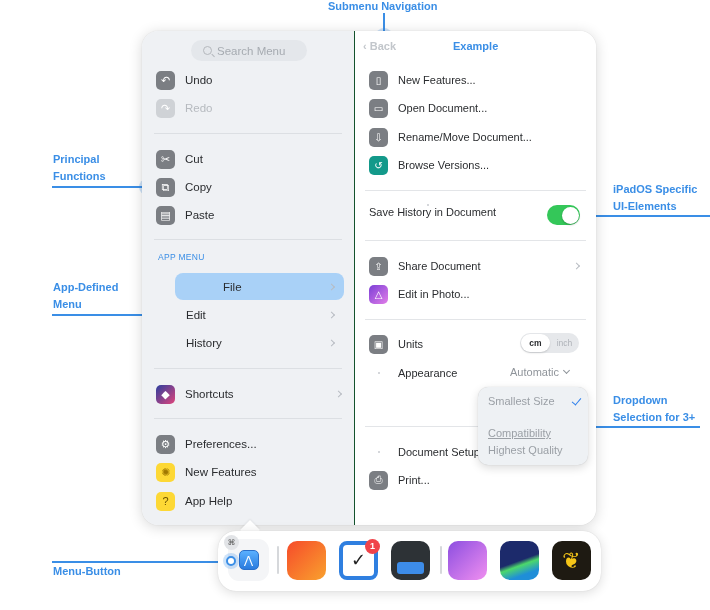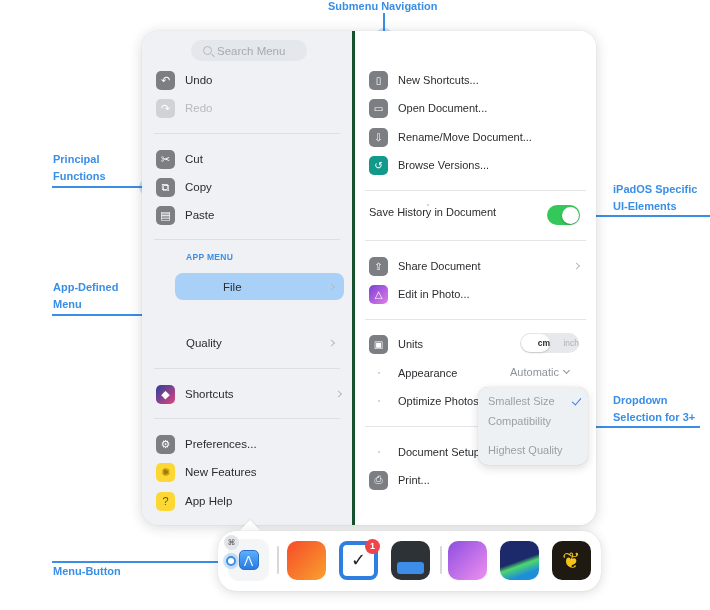--- a/index.html
+++ b/index.html
@@ -8,21 +8,21 @@
     font-family: "Liberation Sans", "DejaVu Sans", sans-serif; overflow: hidden;
   }
   .menu {
     position: absolute; left: 142px; top: 31px; width: 454px; height: 494px;
     border-radius: 16px; background: #ffffff;
     box-shadow: 0 2px 14px rgba(0,0,0,0.16), 0 0 1px rgba(0,0,0,0.2);
     overflow: hidden;
   }
   .left-pane {
     position: absolute; left: 0; top: 0; width: 213px; height: 100%;
-    background: #eff1f4; border-right: 3px solid #14532d;
+    background: #eff1f4; border-right: 1px solid #14532d;
   }
   .right-pane { position: absolute; left: 213px; top: 0; width: 241px; height: 100%; background: #ffffff; }
   .search {
     position: absolute; left: 49px; top: 9px; width: 116px; height: 21px; border-radius: 11px;
     background: #e4e7eb; display: flex; align-items: center; gap: 5px; padding-left: 12px;
     color: #a6abb1; font-size: 11.5px;
   }
   .search .mag {
     width: 9px; height: 9px; border: 1.4px solid #b4b8bd; border-radius: 50%; position: relative;
   }
@@ -36,22 +36,22 @@
   }
   .item .ic {
     width: 19px; height: 19px; border-radius: 5px; background: #7b7e83;
     display: flex; align-items: center; justify-content: center; color: #ffffff;
     font-size: 11px; margin-right: 10px; flex: none;
   }
   .item.disabled { color: #b6babf; }
   .item.disabled .ic { background: #cfd2d6; }
   .sep { position: absolute; left: 12px; right: 12px; height: 1px; background: #dcdfe3; }
   .section-label {
-    position: absolute; left: 16px; top: 221px; font-size: 8.5px; font-weight: bold;
-    color: #3a8ee6; letter-spacing: 0.3px; margin-left: 28px;
+    position: absolute; left: 16px; top: 221px; font-size: 8.5px; font-weight: normal;
+    color: #3a8ee6; letter-spacing: 0.3px;
   }
   .sub {
     position: absolute; left: 33px; width: 169px; height: 27px; border-radius: 8px;
     display: flex; align-items: center; padding-left: 11px; font-size: 11.5px; color: #2a2c2f;
   }
   .sub.selected { background: #a9d1f7; padding-left: 48px; }
   .chev {
     position: absolute; right: 10px; top: 50%; width: 5px; height: 5px;
     border-right: 1.2px solid #b8bcc2; border-top: 1.2px solid #b8bcc2;
     transform: translateY(-50%) rotate(45deg);
@@ -76,21 +76,21 @@
     background: #34c759;
   }
   .toggle .knob {
     position: absolute; right: 1.5px; top: 1.5px; width: 17px; height: 17px; border-radius: 50%;
     background: #fff; box-shadow: 0 1px 2px rgba(0,0,0,0.25);
   }
   .seg {
     position: absolute; left: 165px; top: 302px; width: 59px; height: 20px; border-radius: 10px;
     background: #e6e8eb; display: flex; align-items: center; font-size: 8.5px;
   }
-  .seg span { flex: 1; text-align: right; color: #aeb2b8; }
+  .seg span { flex: 1; text-align: center; color: #aeb2b8; }
   .seg span.on {
     background: #fff; border-radius: 9px; height: 18px; line-height: 18px; margin-left: 1px;
     color: #2a2c2f; font-weight: bold; box-shadow: 0 1px 2px rgba(0,0,0,0.15);
   }
   .dropdown-value {
     position: absolute; left: 155px; top: 335px; font-size: 11px; color: #8f949a;
     display: flex; align-items: center; gap: 5px;
   }
   .dropdown-value .dchev {
     width: 5px; height: 5px; border-right: 1.2px solid #8f949a; border-bottom: 1.2px solid #8f949a;
@@ -214,22 +214,26 @@
       <span>Paste</span>
     </div>
     <div class="sep" style="top:208px;"></div>
 
     <div class="section-label">APP MENU</div>
 
     <div class="sub selected" style="top:242px;">
       <span>File</span>
       <span class="chev"></span>
     </div>
+    <div class="sub" style="top:270px;">
+      <span>Edit</span>
+      <span class="chev"></span>
+    </div>
     <div class="sub" style="top:298px;">
-      <span>Quality</span>
+      <span>History</span>
       <span class="chev"></span>
     </div>
     <div class="sep" style="top:337px;"></div>
 
     <div class="item" style="top:351px; width:185px;">
       <span class="ic" style="background:linear-gradient(135deg,#2c3e9e,#e0457b);">◆</span>
       <span>Shortcuts</span>
       <span class="chev" style="right:0;"></span>
     </div>
     <div class="sep" style="top:387px;"></div>
@@ -242,24 +246,28 @@
       <span class="ic" style="background:#fdd835; color:#a07800;">✺</span>
       <span>New Features</span>
     </div>
     <div class="item" style="top:458px;">
       <span class="ic" style="background:#fdd835; color:#6b5200;">?</span>
       <span>App Help</span>
     </div>
   </div>
 
   <div class="right-pane">
+    <div class="r-header">
+      <span class="back">‹ <span>Back</span></span>
+      <span class="r-title">Example</span>
+    </div>
 
     <div class="ritem" style="top:38px;">
       <span class="ic">▯</span>
-      <span>New Shortcuts...</span>
+      <span>New Features...</span>
     </div>
     <div class="ritem" style="top:66px;">
       <span class="ic">▭</span>
       <span>Open Document...</span>
     </div>
     <div class="ritem" style="top:95px;">
       <span class="ic">⇩</span>
       <span>Rename/Move Document...</span>
     </div>
     <div class="ritem" style="top:123px;">
@@ -299,41 +307,37 @@
 
     <div class="ritem" style="top:331px;">
       <span class="dot"></span>
       <span>Appearance</span>
     </div>
     <div class="dropdown-value">
       <span>Automatic</span>
       <span class="dchev"></span>
     </div>
 
-    <div class="ritem" style="top:359px;">
-      <span class="dot"></span>
-      <span>Optimize Photos</span>
-    </div>
     <div class="rsep" style="top:395px;"></div>
 
     <div class="ritem" style="top:410px;">
       <span class="dot"></span>
       <span>Document Setup</span>
     </div>
     <div class="ritem" style="top:438px;">
       <span class="ic">⎙</span>
       <span>Print...</span>
     </div>
   </div>
 </div>
 
 <div class="popup">
   <span class="opt" style="top:8px;">Smallest Size</span>
   <span class="check"></span>
-  <span class="opt" style="top:28px;">Compatibility</span>
+  <span class="opt" style="top:40px;text-decoration:underline;">Compatibility</span>
   <span class="opt" style="top:57px;">Highest Quality</span>
 </div>
 
 <div class="dock-tip"></div>
 <div class="dock">
   <div class="menu-btn">
     <span class="cmd">⌘</span>
     <span class="mini-app">⋀</span>
   </div>
   <div class="dock-divider" style="left:59px;"></div>

